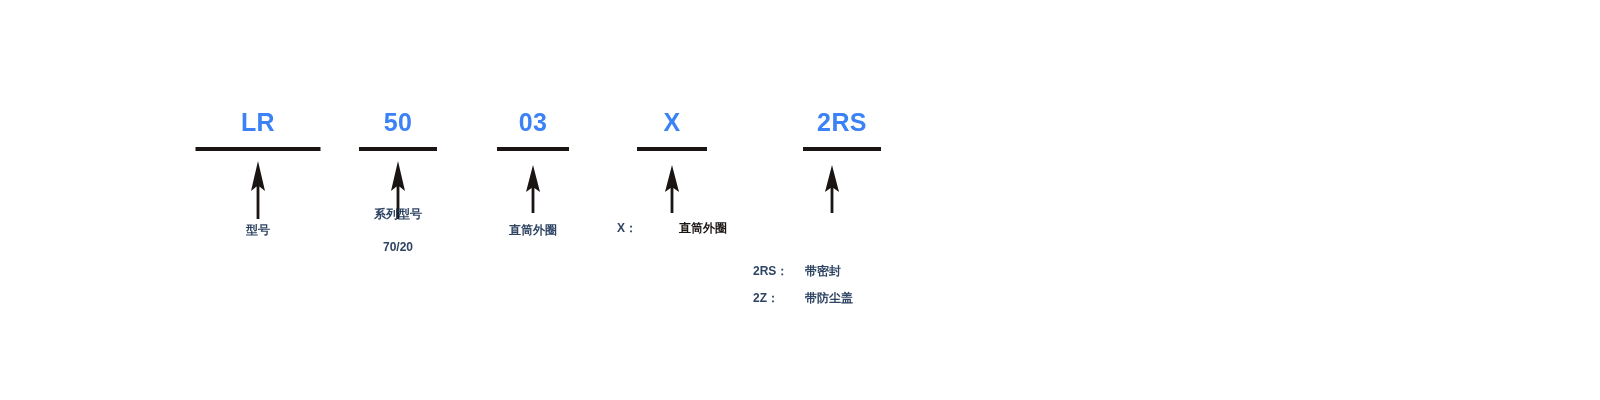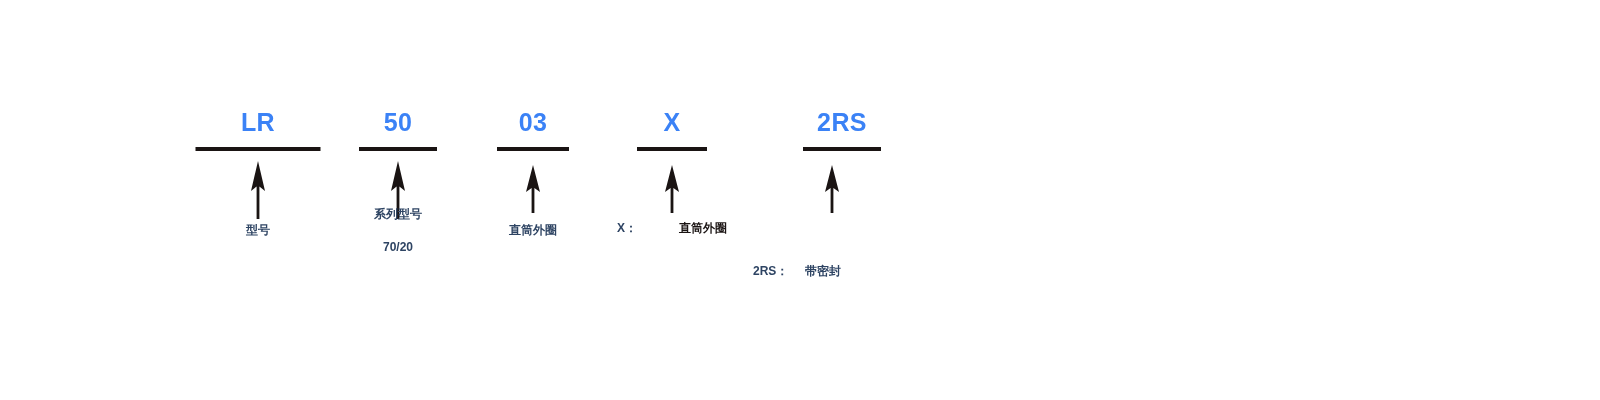--- a/index.html
+++ b/index.html
@@ -162,16 +162,19 @@
     <div class="rule" style="width:78px;"></div>
     <div class="arrow" style="top:57px; left:calc(50% - 10px);">
       <svg width="22" height="48" viewBox="0 0 22 48">
         <path d="M11 0 L18 27 L12.4 23 L12.4 48 L9.6 48 L9.6 23 L4 27 Z" fill="#1a1413"></path>
       </svg>
     </div>
     <div class="annot left" style="top:106px; left:-24px; transform:none;margin-top:45px;">
       <span class="row">
         <span class="key kcell" style="width:52px;">2RS：</span><span class="desc-navy">带密封</span>
       </span>
+      <span class="row" style="margin-top:3px;">
+        <span class="key kcell" style="width:52px;">2Z：</span><span class="desc-navy">带防尘盖</span>
+      </span>
     </div>
   </div>
 
 </div>
 
 </body></html>

